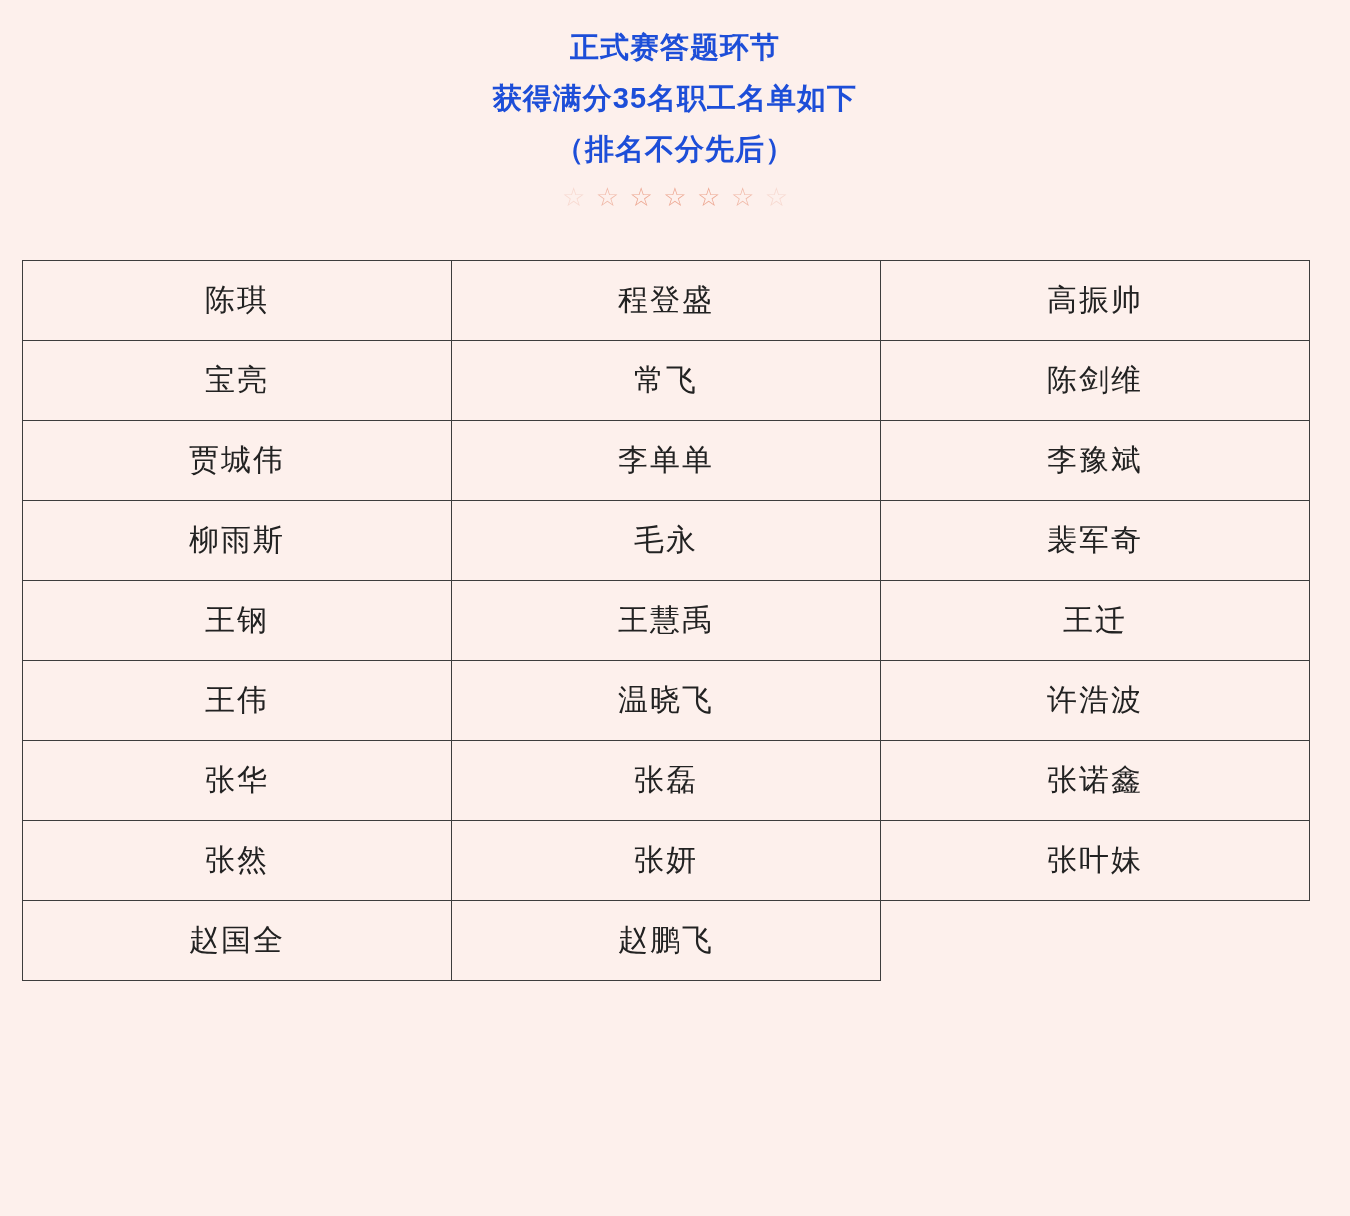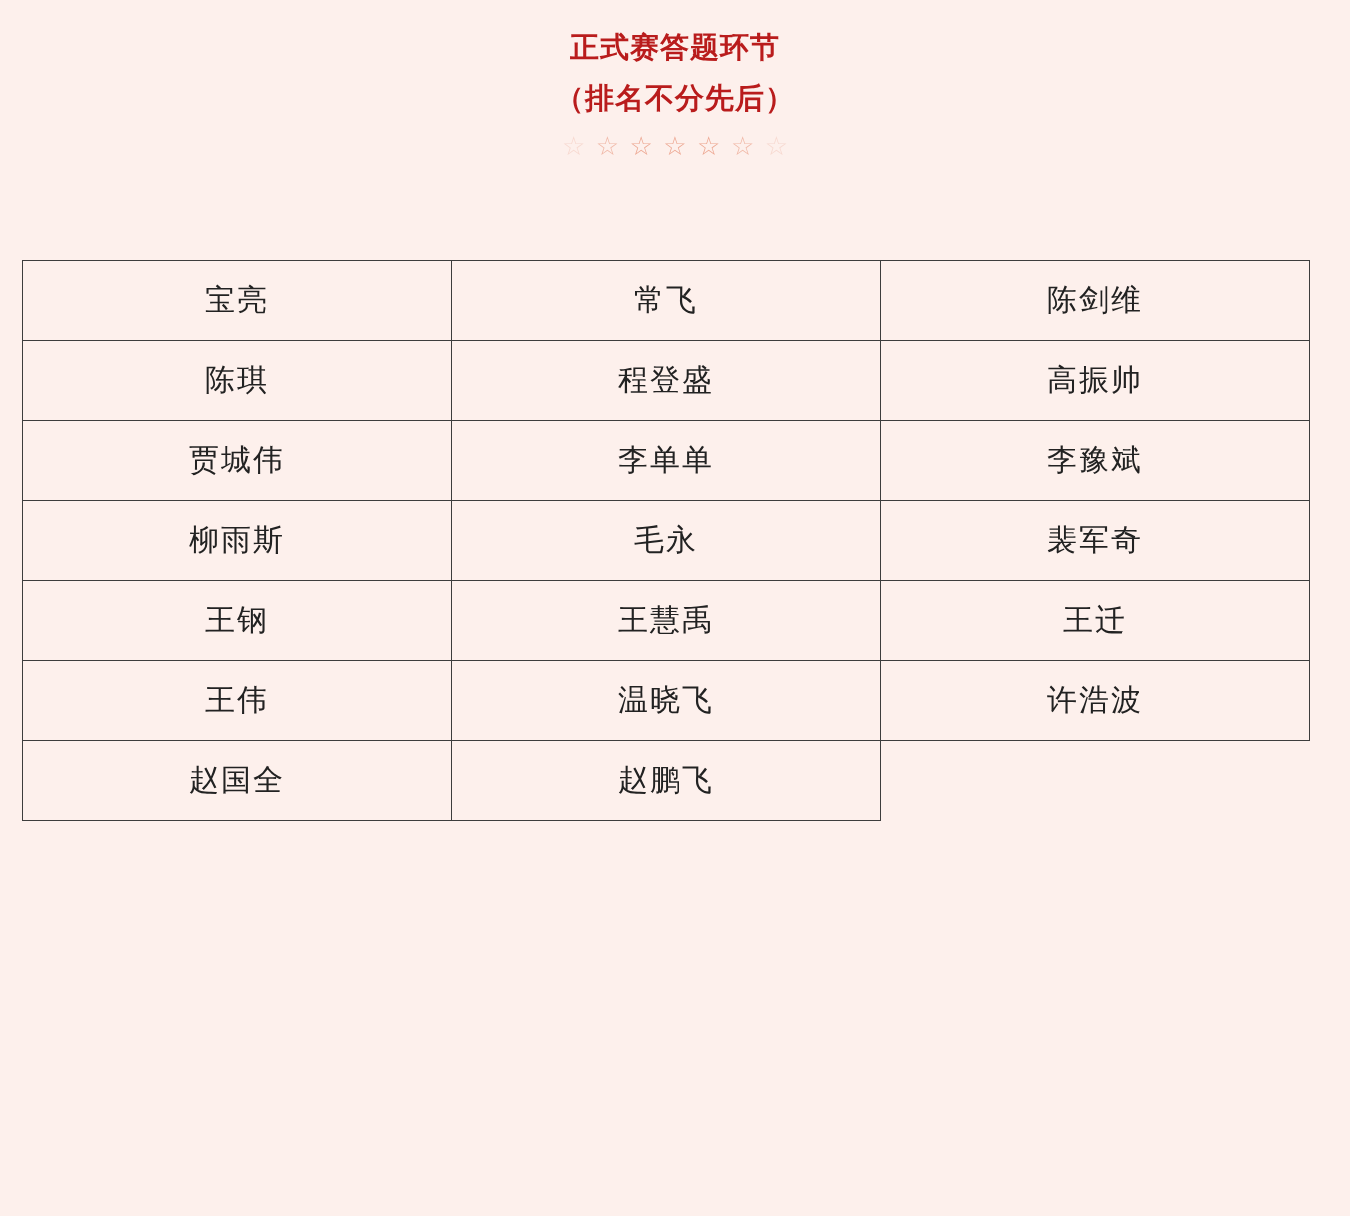--- a/index.html
+++ b/index.html
@@ -18,21 +18,21 @@
     height: 1216px;
     position: relative;
     background: #fdf0ec;
     box-sizing: border-box;
   }
   .header {
     padding-top: 22px;
     text-align: center;
   }
   .header-line {
-    color: #b91c1c;
+    color: #1d4ed8;
     font-weight: bold;
     font-size: 29px;
     line-height: 51px;
     letter-spacing: 1px;
   }
   .stars {
     margin-top: 6px;
     text-align: center;
     line-height: 30px;
     height: 30px;
@@ -73,44 +73,45 @@
     border: none;
   }
 </style>
 </head>
 <body>
 
 <div class="page">
 
   <div class="header">
     <div class="header-line">正式赛答题环节</div>
+    <div class="header-line">获得满分35名职工名单如下</div>
     <div class="header-line">（排名不分先后）</div>
     <div class="stars">
       <span class="star-faint">☆</span>
       <span class="star-mid">☆</span>
       <span class="star-full">☆</span>
       <span class="star-full">☆</span>
       <span class="star-full">☆</span>
       <span class="star-mid">☆</span>
       <span class="star-faint">☆</span>
     </div>
   </div>
 
   <div class="table-wrap">
     <table class="names">
       <tbody>
         <tr>
+          <td>陈琪</td>
+          <td>程登盛</td>
+          <td>高振帅</td>
+        </tr>
+        <tr>
           <td>宝亮</td>
           <td>常飞</td>
           <td>陈剑维</td>
-        </tr>
-        <tr>
-          <td>陈琪</td>
-          <td>程登盛</td>
-          <td>高振帅</td>
         </tr>
         <tr>
           <td>贾城伟</td>
           <td>李单单</td>
           <td>李豫斌</td>
         </tr>
         <tr>
           <td>柳雨斯</td>
           <td>毛永</td>
           <td>裴军奇</td>
@@ -119,20 +120,30 @@
           <td>王钢</td>
           <td>王慧禹</td>
           <td>王迁</td>
         </tr>
         <tr>
           <td>王伟</td>
           <td>温晓飞</td>
           <td>许浩波</td>
         </tr>
         <tr>
+          <td>张华</td>
+          <td>张磊</td>
+          <td>张诺鑫</td>
+        </tr>
+        <tr>
+          <td>张然</td>
+          <td>张妍</td>
+          <td>张叶妹</td>
+        </tr>
+        <tr>
           <td>赵国全</td>
           <td>赵鹏飞</td>
           <td class="empty"></td>
         </tr>
       </tbody>
     </table>
   </div>
 
 </div>
 

